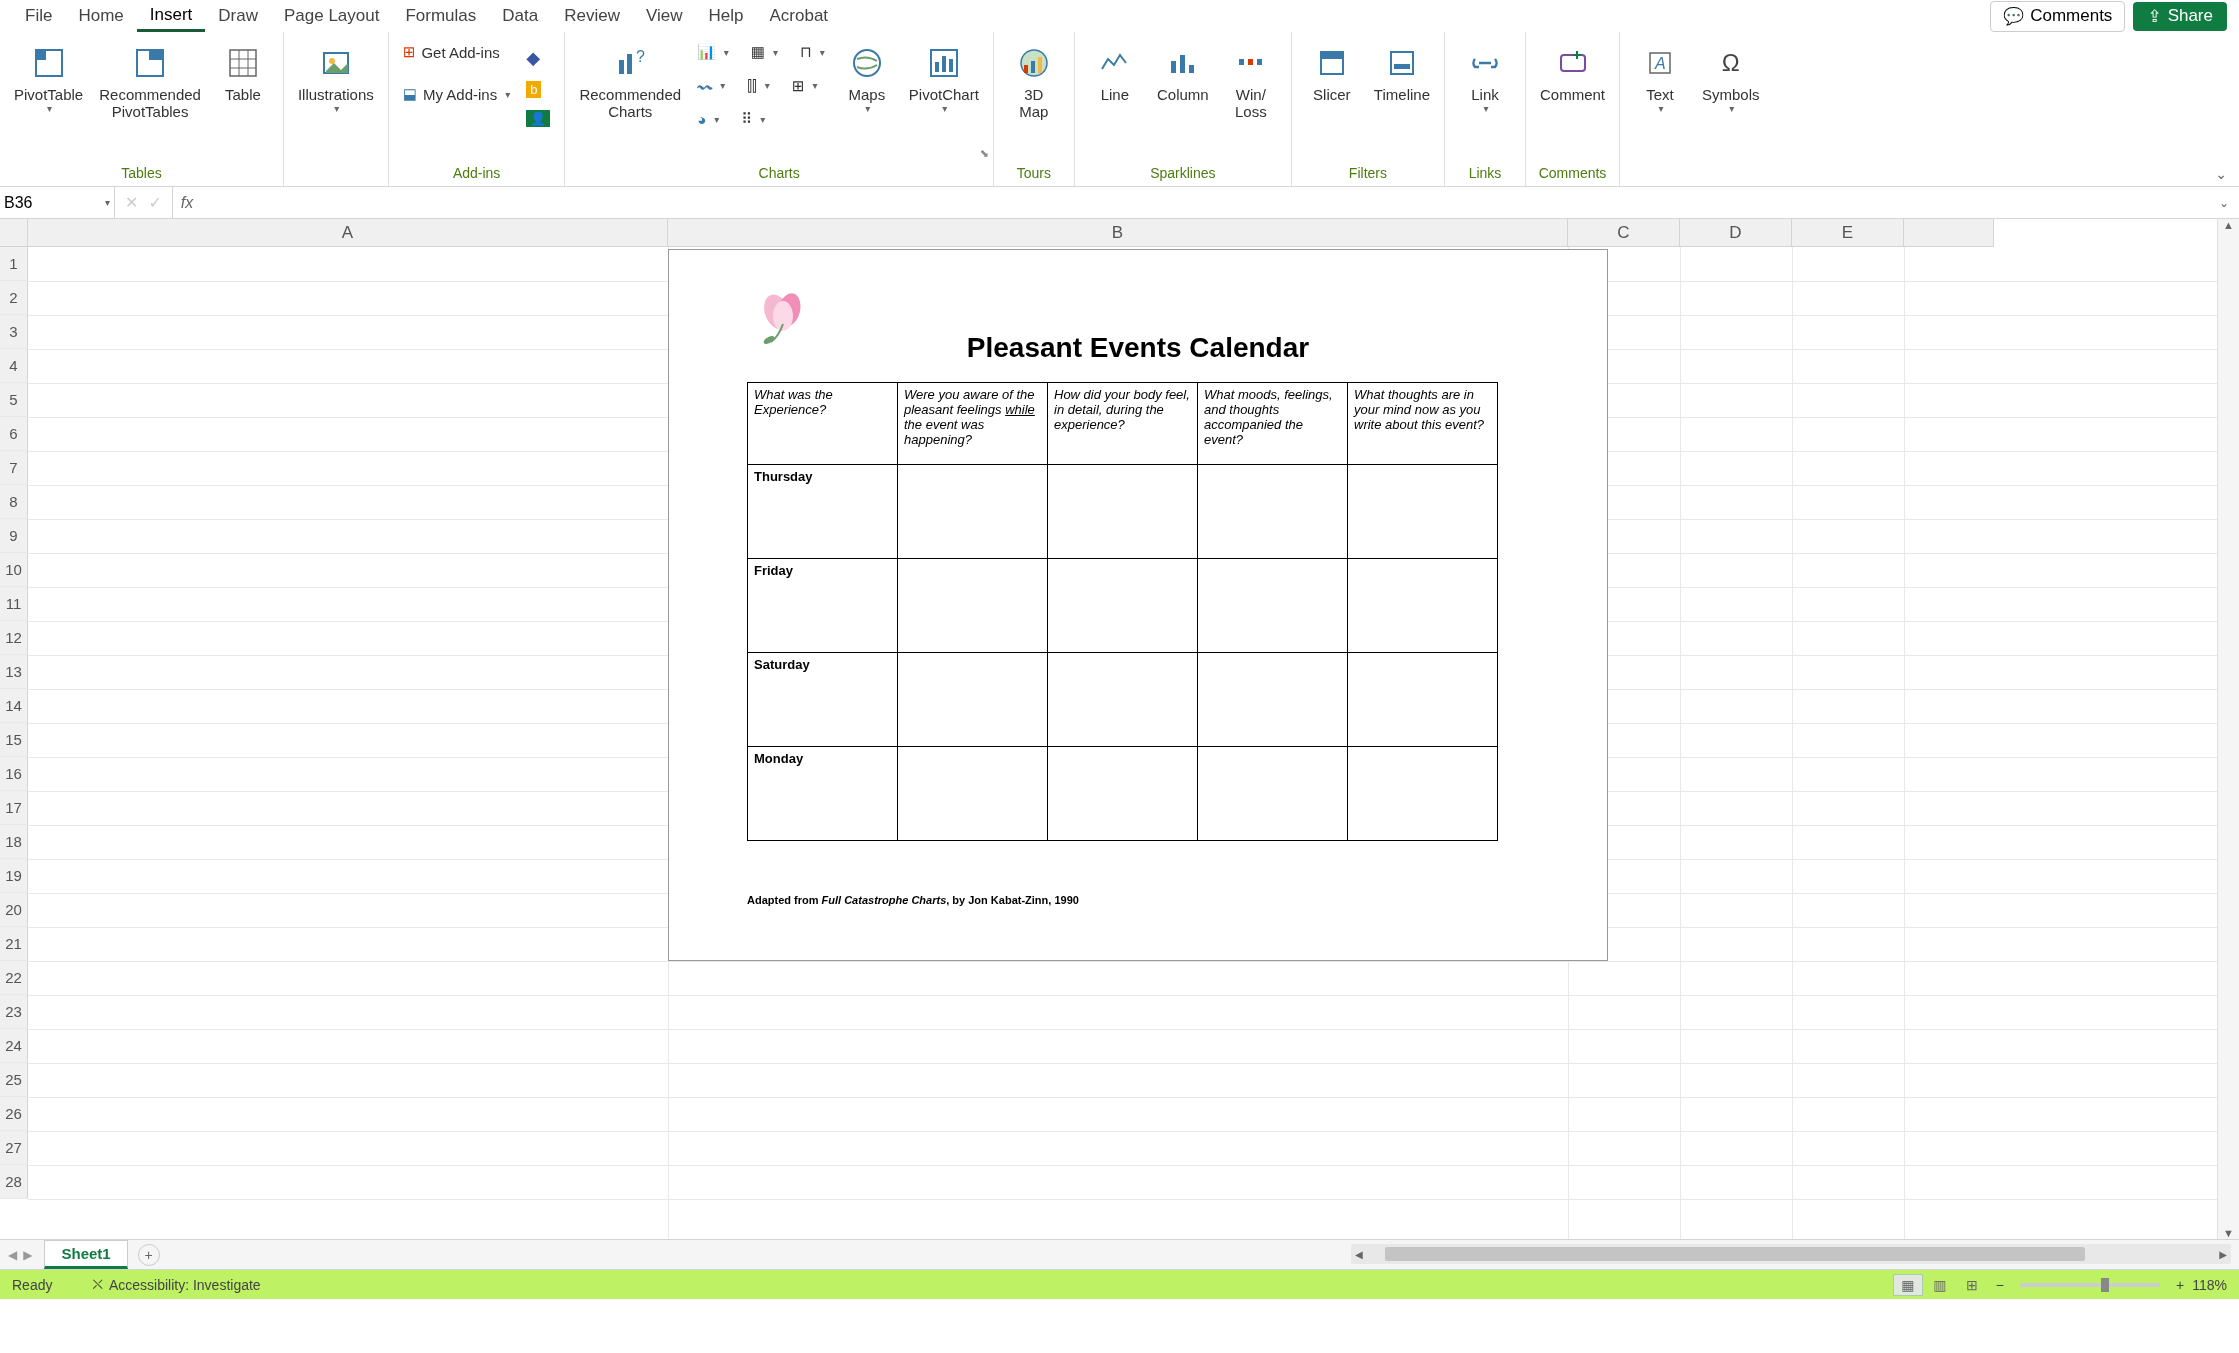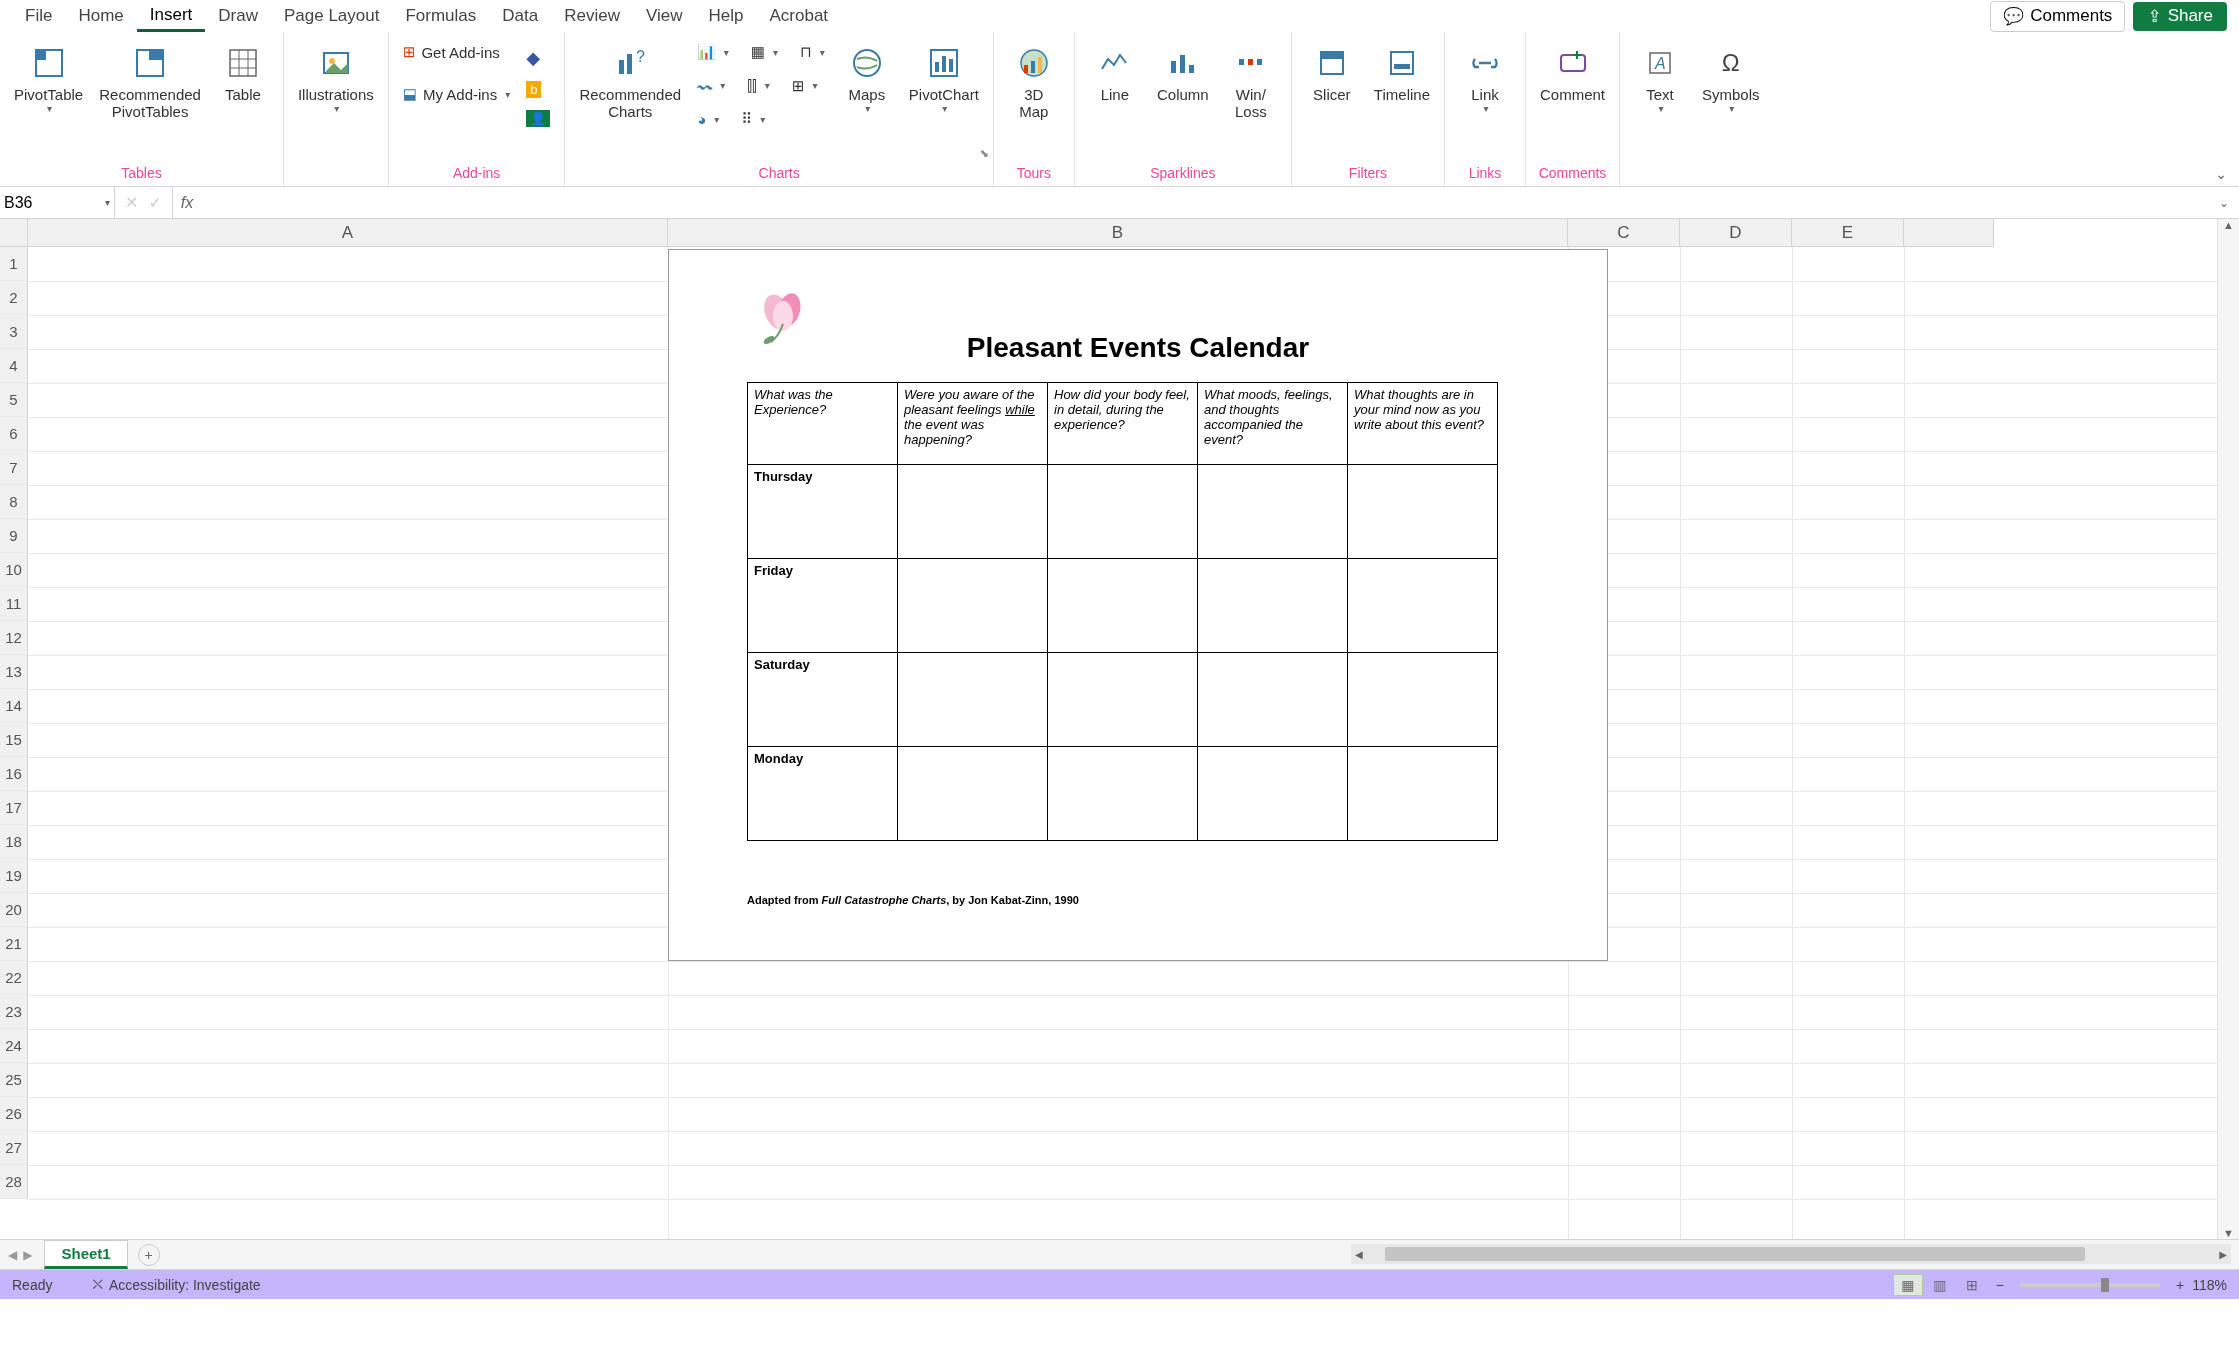--- a/index.html
+++ b/index.html
@@ -10,21 +10,21 @@
 .menubar .menu-item { padding: 0 13px; font-size: 17px; color: #444; cursor: pointer; height: 32px; display: flex; align-items: center; }
 .menubar .menu-item.active { color: #000; border-bottom: 3px solid #185c37; font-weight: 400; }
 .menubar .spacer { flex: 1; }
 .comments-btn { display: flex; align-items: center; gap: 6px; border: 1px solid #ccc; border-radius: 4px; padding: 4px 12px; font-size: 17px; margin-right: 8px; cursor: pointer; }
 .share-btn { display: flex; align-items: center; gap: 6px; background: #107c41; color: #fff; border-radius: 4px; padding: 4px 14px; font-size: 17px; cursor: pointer; }
 
 
 .ribbon { height: 155px; background: #fff; border-bottom: 1px solid #d4d4d4; display: flex; position: relative; }
 .ribbon-group { border-right: 1px solid #e0e0e0; padding: 4px 10px 0 10px; display: flex; flex-direction: column; align-items: center; height: 100%; }
 .ribbon-group-content { flex: 1; display: flex; align-items: flex-start; gap: 8px; padding-top: 4px; }
-.ribbon-group-label { font-size: 14px; color: #ec4899; padding: 3px 0 5px 0; text-align: center; width: 100%; }
+.ribbon-group-label { font-size: 14px; color: #4d7c0f; padding: 3px 0 5px 0; text-align: center; width: 100%; }
 .big-btn { display: flex; flex-direction: column; align-items: center; justify-content: flex-start; min-width: 60px; padding: 4px 4px; cursor: pointer; text-align: center; font-size: 15px; color: #333; }
 .big-btn .icon-box { height: 38px; display: flex; align-items: center; justify-content: center; margin-bottom: 4px; }
 .big-btn .lbl { line-height: 1.15; }
 .small-btn { display: flex; align-items: center; gap: 6px; font-size: 15px; color: #333; cursor: pointer; padding: 3px 4px; }
 .vstack { display: flex; flex-direction: column; gap: 2px; }
 .chev { font-size: 10px; color: #666; margin-left: 2px; }
 .dialog-launcher { position: absolute; bottom: 26px; right: 4px; font-size: 11px; color: #888; cursor: pointer; }
 .collapse-ribbon { position: absolute; right: 12px; bottom: 4px; font-size: 14px; color: #666; cursor: pointer; }
 
 
@@ -64,21 +64,21 @@
 
 .sheet-tabs { height: 30px; border-top: 1px solid #d4d4d4; background: #f5f5f5; display: flex; align-items: center; padding: 0 8px; position: relative; }
 .sheet-nav { display: flex; gap: 6px; color: #999; font-size: 12px; padding-right: 12px; }
 .sheet-tab { background: #fff; border: 1px solid #ccc; border-bottom: 3px solid #107c41; padding: 4px 16px; font-size: 15px; font-weight: 600; color: #107c41; cursor: pointer; }
 .add-sheet { margin-left: 10px; width: 22px; height: 22px; border: 1px solid #ccc; border-radius: 50%; display: flex; align-items: center; justify-content: center; font-size: 14px; color: #666; cursor: pointer; }
 .hscroll { position: absolute; right: 8px; top: 4px; height: 20px; width: 880px; background: #e8e8e8; border-radius: 2px; display: flex; align-items: center; }
 .hscroll .thumb { background: #c4c4c4; height: 14px; border-radius: 2px; margin-left: 18px; width: 700px; }
 .hscroll .arr { font-size: 10px; color: #666; padding: 0 4px; cursor: pointer; }
 
 
-.status-bar { height: 30px; background: #c4b5fd; border-top: 1px solid #d4d4d4; display: flex; align-items: center; padding: 0 12px; font-size: 14px; color: #444; }
+.status-bar { height: 30px; background: #bef264; border-top: 1px solid #d4d4d4; display: flex; align-items: center; padding: 0 12px; font-size: 14px; color: #444; }
 .status-bar .sp { flex: 1; }
 .view-btn { width: 30px; height: 22px; display: flex; align-items: center; justify-content: center; border: 1px solid transparent; cursor: pointer; margin: 0 1px; color: #666; }
 .view-btn.active { background: #e0e8e0; border-color: #aaccaa; }
 .zoom-slider { width: 140px; height: 4px; background: #ccc; margin: 0 8px; position: relative; }
 .zoom-slider .thumb { position: absolute; left: 58%; top: -5px; width: 8px; height: 14px; background: #888; }
 </style>
 </head>
 <body>
 
 <div class="menubar">

